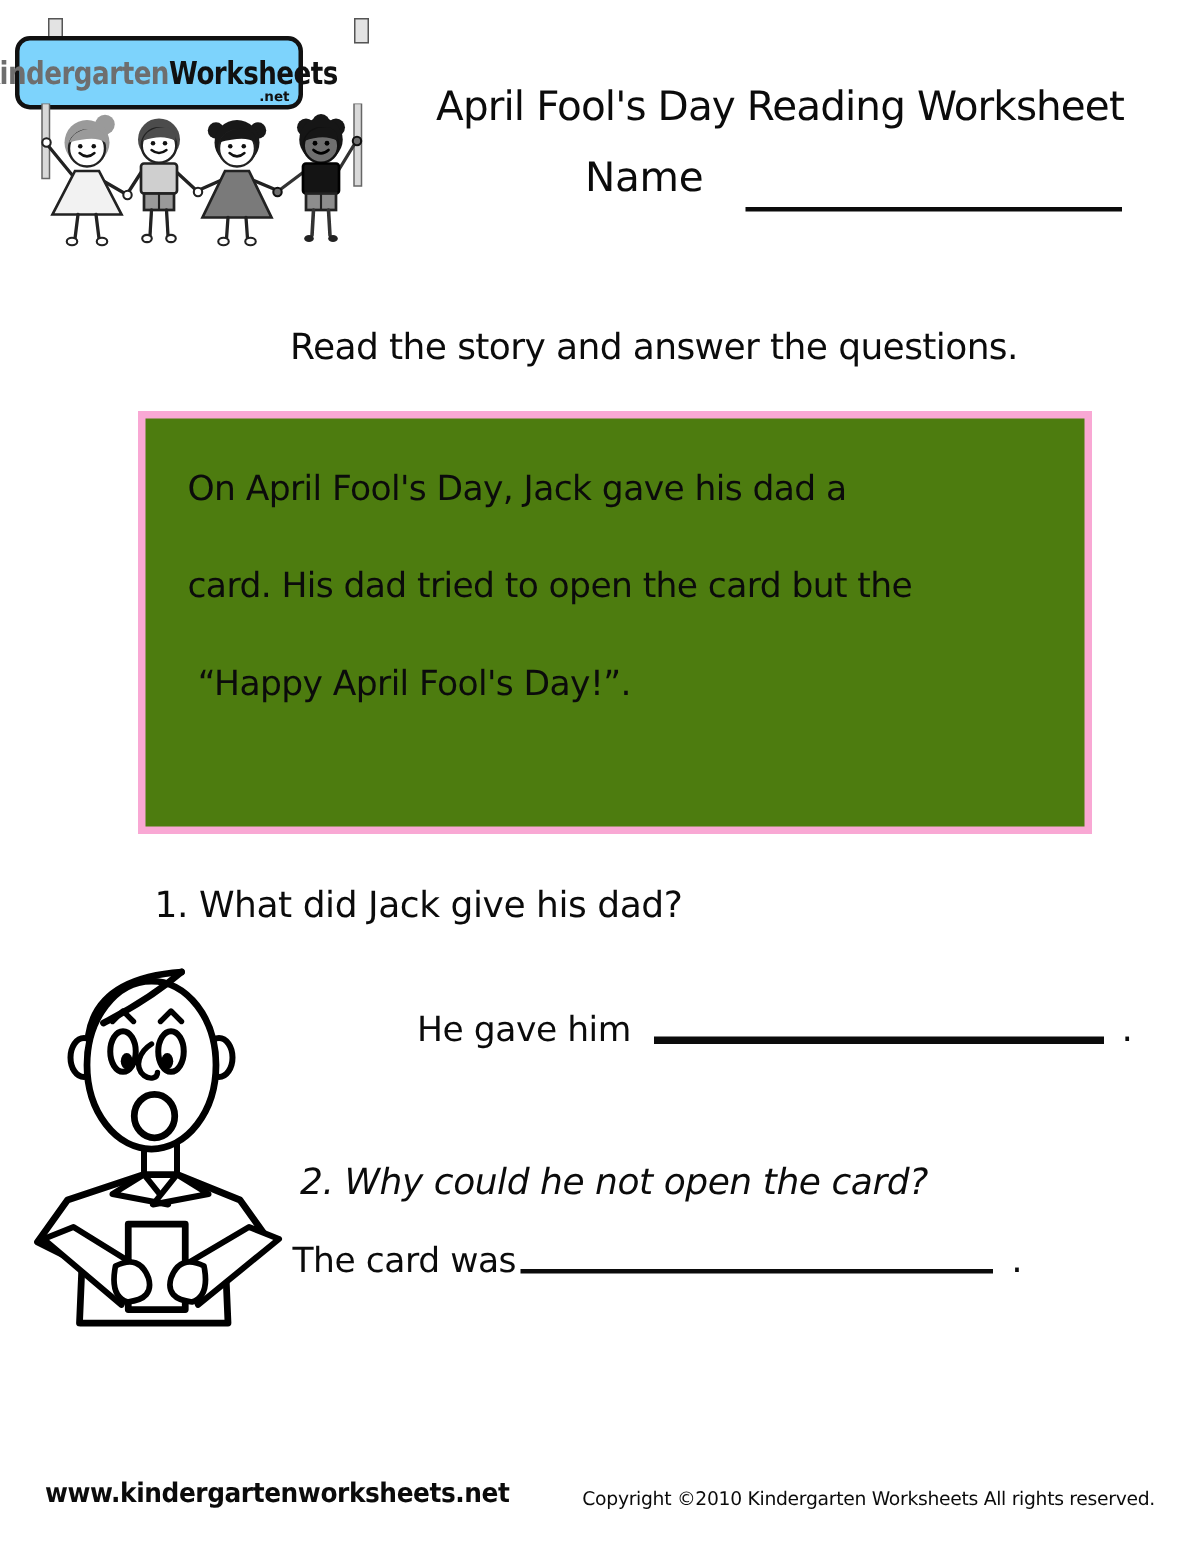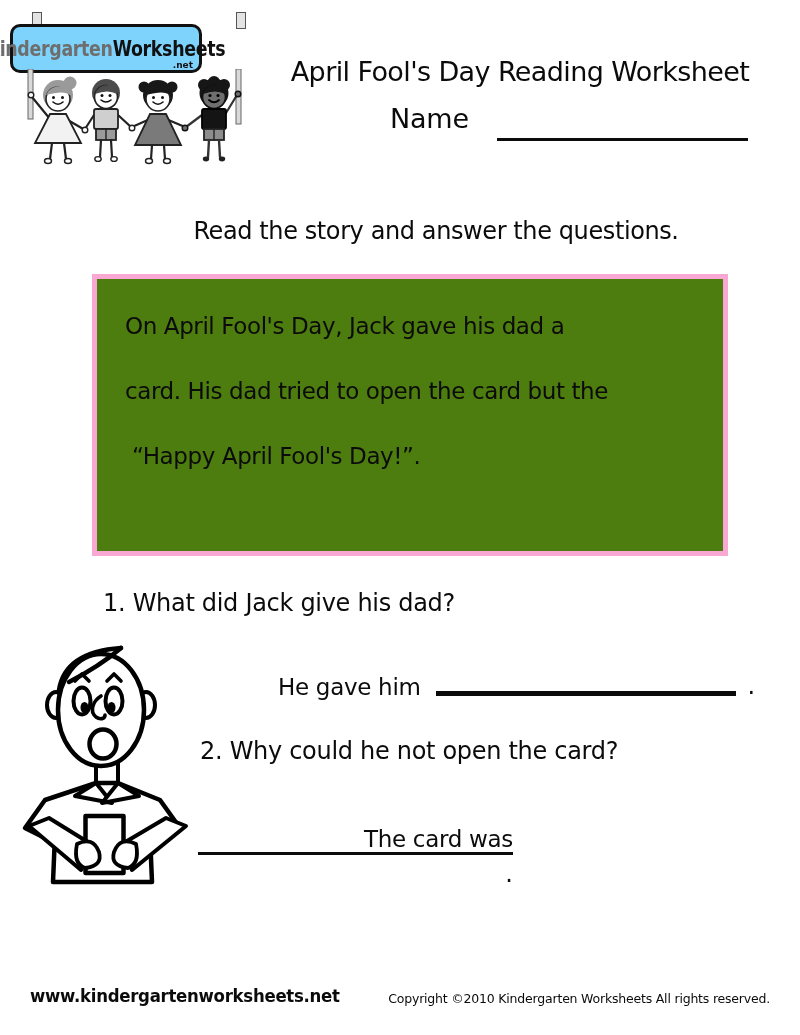--- a/index.html
+++ b/index.html
@@ -32,26 +32,26 @@
   
   .instruction{left:0;top:217px;width:800px;text-align:center;font-size:24px;letter-spacing:-0.4px;padding-left:36px;}
   .story-box{
     left:92px;top:274px;width:636px;height:282px;border:5px solid #f9a8d4;
     box-sizing:border-box;background:#4d7c0f;padding:15px 0 0 28px;
   }
   .story-line{font-size:23px;letter-spacing:-0.4px;line-height:65px;height:65px;white-space:pre;}
 
   .q-label{font-size:24px;letter-spacing:-0.3px;white-space:nowrap;}
   .q1{left:103px;top:589px;}
-  .q2{left:200px;top:737px;}
+  .q2{left:200px;top:774px;font-style:italic;}
   .answer-row{display:flex;align-items:flex-end;white-space:nowrap;}
   .answer-row .txt{font-size:23px;letter-spacing:-0.3px;}
   .a1{left:278px;top:672px;}
   .a1 .blank{width:300px;height:5px;background:#0b0b0b;margin:0 0 4px 15px;}
-  .a2{left:195px;top:826px;flex-direction:column;}
+  .a2{left:195px;top:826px;}
   .a2 .blank{width:315px;height:3px;background:#0b0b0b;margin:0 0 5px 3px;}
   .answer-row .dot{font-size:24px;margin-left:12px;}
 
   .boy{left:15px;top:632px;}
 
   
   .footer-left{left:30px;top:985px;font-size:18px;font-weight:700;letter-spacing:-0.3px;transform:scaleX(0.92);transform-origin:left;white-space:nowrap;}
   .footer-right{right:30px;top:991px;font-size:12.5px;letter-spacing:-0.2px;white-space:nowrap;}
 </style>
 </head>

